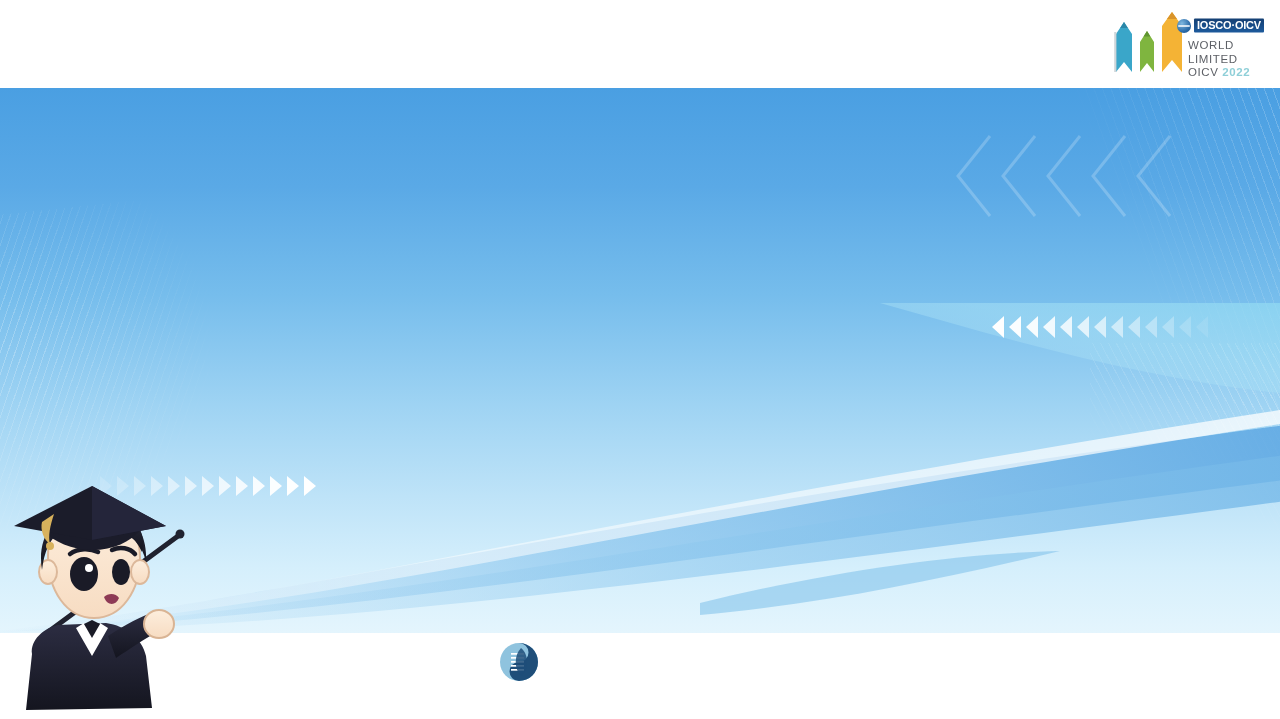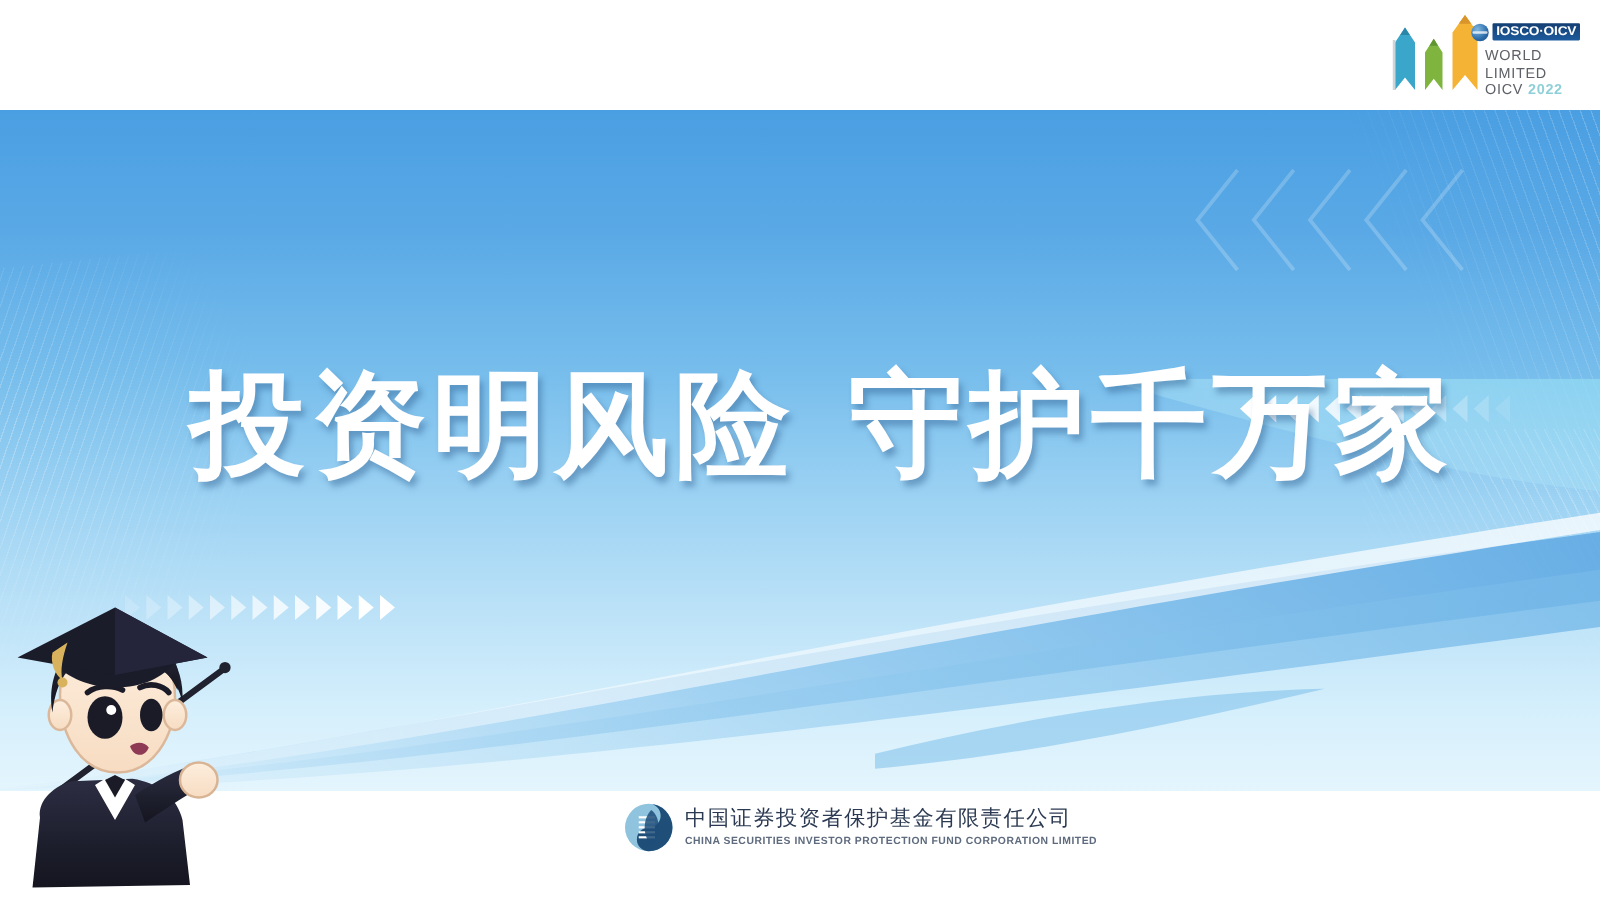--- a/index.html
+++ b/index.html
@@ -342,21 +342,20 @@
       <span class="chev chev-r" style="opacity:0.68"></span>
       <span class="chev chev-r" style="opacity:0.76"></span>
       <span class="chev chev-r" style="opacity:0.83"></span>
       <span class="chev chev-r" style="opacity:0.89"></span>
       <span class="chev chev-r" style="opacity:0.94"></span>
       <span class="chev chev-r" style="opacity:0.98"></span>
       <span class="chev chev-r" style="opacity:1"></span>
     </div>
 
 
-    <div class="headline"><span>投资明风险</span><span class="gap"></span><span>守护千万家</span></div>
 
   </div>
 
   <div class="top-bar">
     <div class="wiw-logo">
 
       <svg class="wiw-pencils" viewBox="0 0 86 68">
 
         <path d="M4 24 L12 12 L20 24 L20 62 L12 52 L4 62 Z" fill="#3aa6c9"></path>
         <path d="M8.2 18 L12 12 L15.8 18 Z" fill="#2b87a8"></path>
@@ -392,24 +391,20 @@
         <g fill="#ffffff">
           <rect x="12" y="11" width="13" height="1.7"></rect>
           <rect x="12" y="15" width="13" height="1.7"></rect>
           <rect x="12" y="19" width="13" height="1.7"></rect>
           <rect x="12" y="23" width="13" height="1.7"></rect>
           <rect x="12" y="27" width="13" height="1.7"></rect>
         </g>
         <path d="M22 6 C15 13 15 27 22 34 C30 28 30 12 22 6 Z" fill="#1f4e79" opacity="0.85"></path>
       </svg>
 
-      <div class="csipf-text">
-        <div class="csipf-cn">中国证券投资者保护基金有限责任公司</div>
-        <div class="csipf-en">CHINA SECURITIES INVESTOR PROTECTION FUND CORPORATION LIMITED</div>
-      </div>
 
     </div>
   </div>
 
   <svg class="character" viewBox="0 0 210 241">
     <defs>
       <linearGradient id="skin" x1="0" y1="0" x2="0" y2="1">
         <stop offset="0%" stop-color="#fdeedd"></stop>
         <stop offset="100%" stop-color="#f7dcc2"></stop>
       </linearGradient>

